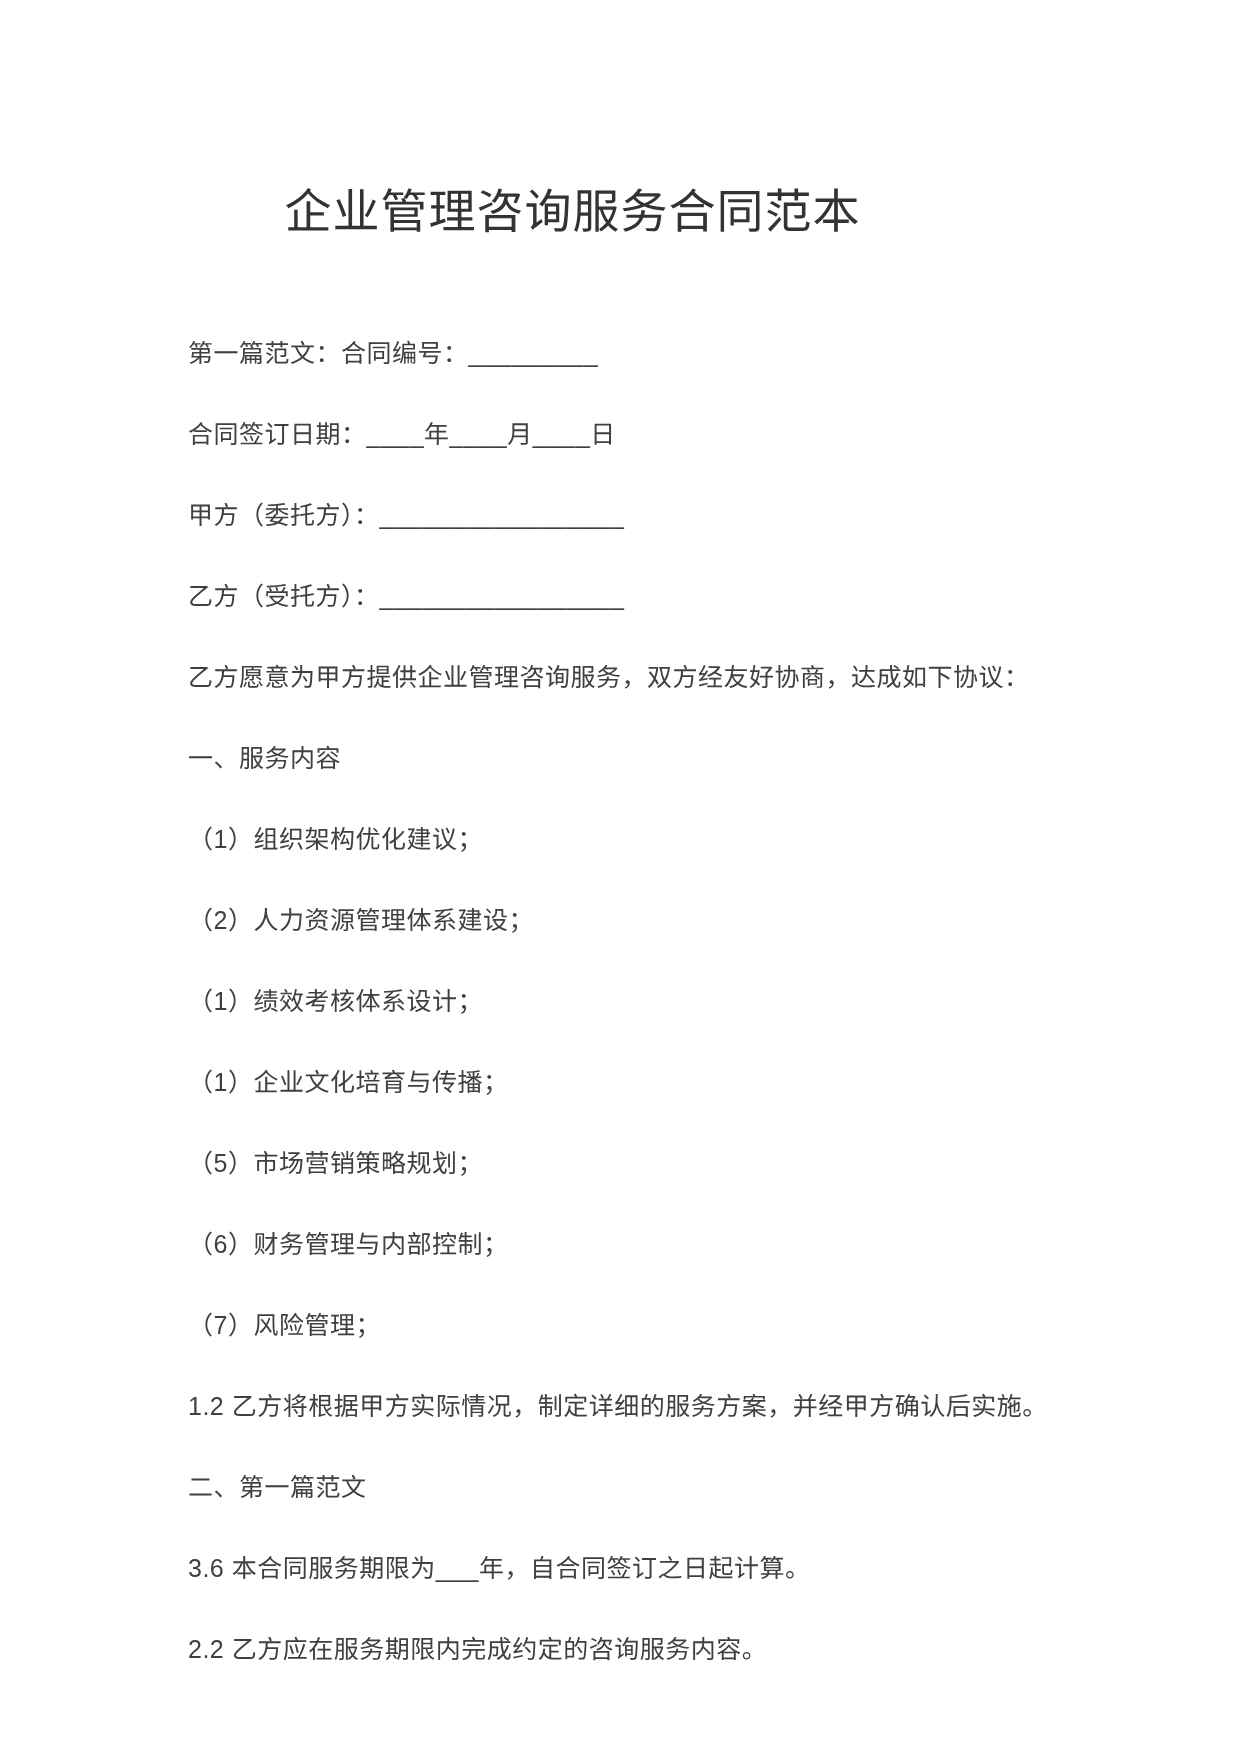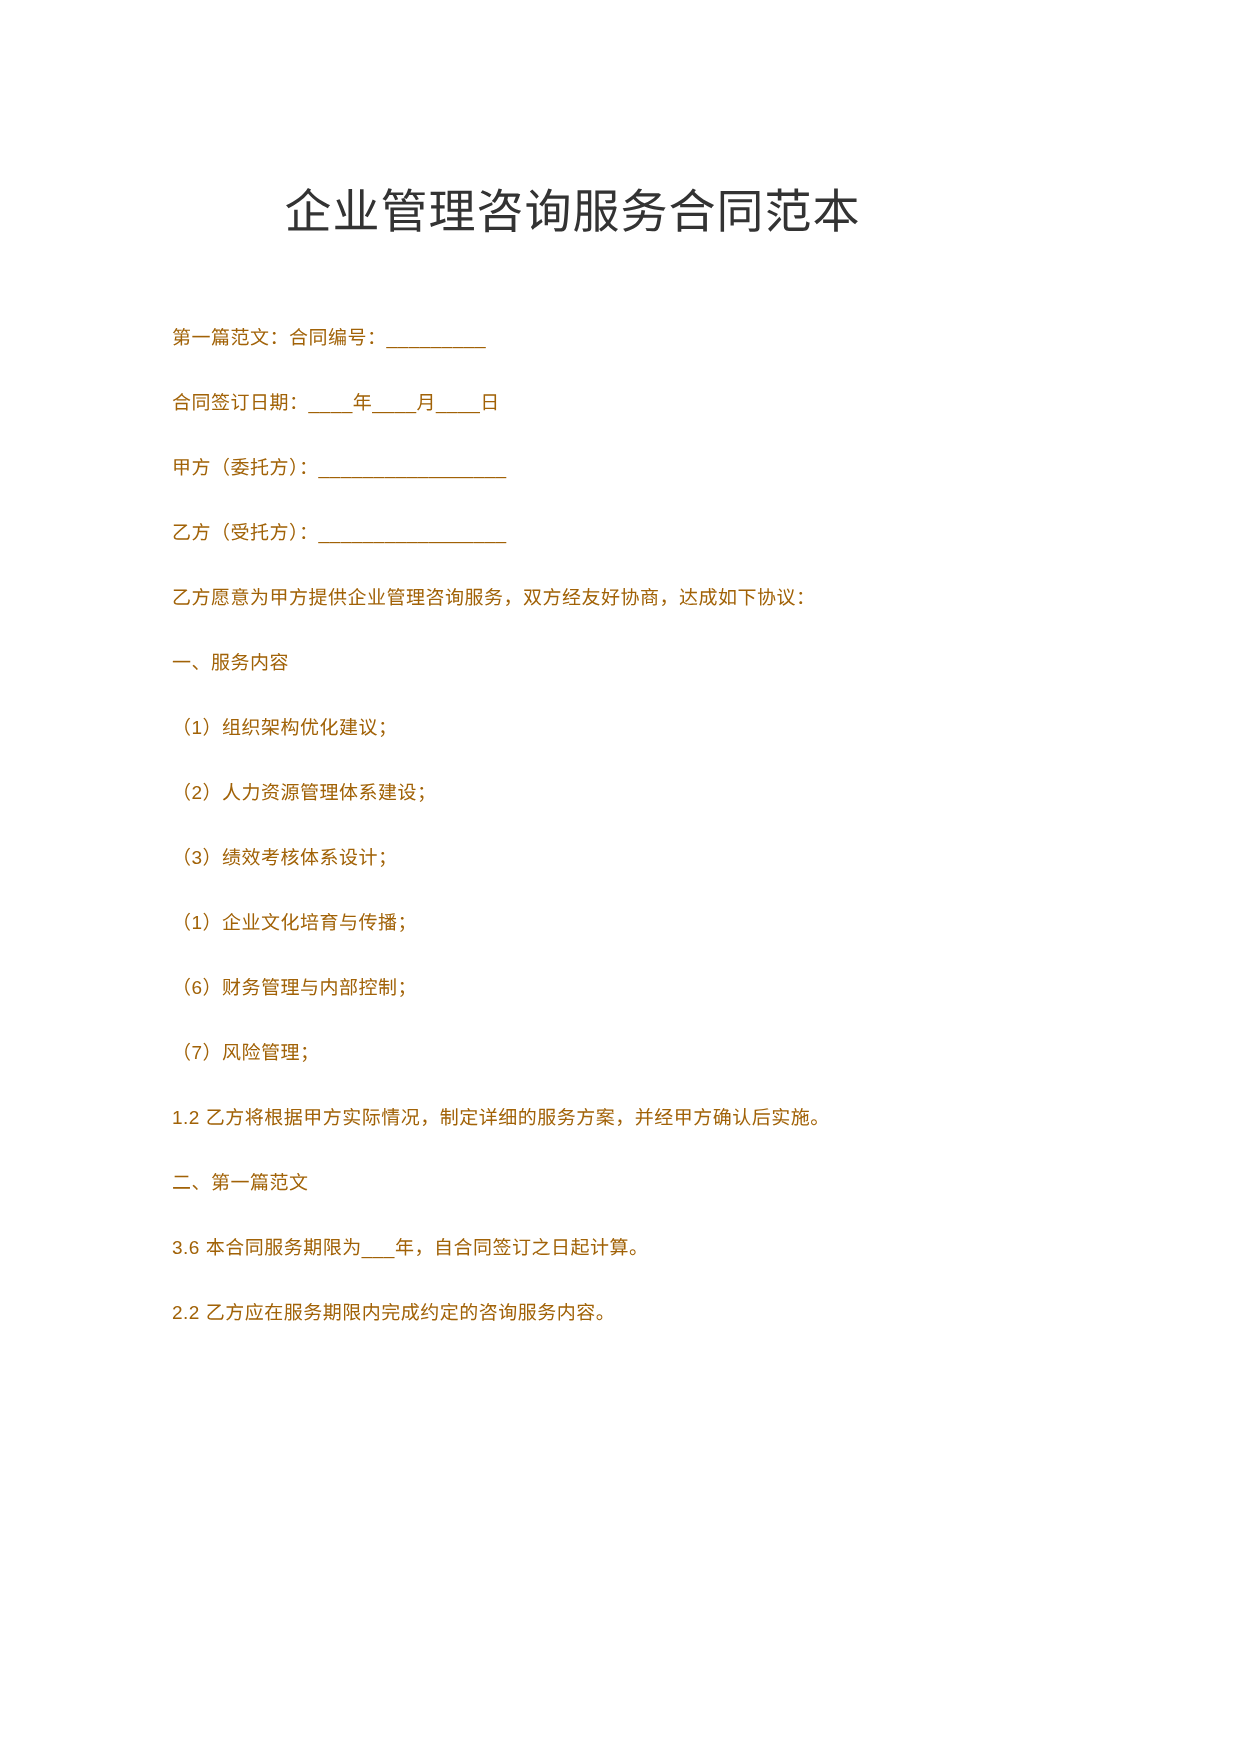--- a/index.html
+++ b/index.html
@@ -25,47 +25,48 @@
     color: #333333;
     letter-spacing: 1px;
     white-space: nowrap;
   }
   .doc-content {
     padding-top: 64px;
     padding-left: 172px;
     padding-right: 40px;
   }
   .doc-content p {
-    margin: 0;
-    font-size: 19px;
+    margin: 16px;
+    font-size: 25px;
     line-height: 65px;
     font-weight: 300;
-    color: #a16207;
+    color: #404040;
     white-space: nowrap;
     letter-spacing: 0.5px;
   }
 </style>
 </head>
 <body>
 
 <div class="page">
 
   <h1 class="doc-title">企业管理咨询服务合同范本</h1>
 
   <div class="doc-content">
     <p>第一篇范文：合同编号：_________</p>
     <p>合同签订日期：____年____月____日</p>
     <p>甲方（委托方）：_________________</p>
     <p>乙方（受托方）：_________________</p>
     <p>乙方愿意为甲方提供企业管理咨询服务，双方经友好协商，达成如下协议：</p>
     <p>一、服务内容</p>
     <p>（1）组织架构优化建议；</p>
     <p>（2）人力资源管理体系建设；</p>
-    <p>（3）绩效考核体系设计；</p>
+    <p>（1）绩效考核体系设计；</p>
     <p>（1）企业文化培育与传播；</p>
+    <p>（5）市场营销策略规划；</p>
     <p>（6）财务管理与内部控制；</p>
     <p>（7）风险管理；</p>
     <p>1.2 乙方将根据甲方实际情况，制定详细的服务方案，并经甲方确认后实施。</p>
     <p>二、第一篇范文</p>
     <p>3.6 本合同服务期限为___年，自合同签订之日起计算。</p>
     <p>2.2 乙方应在服务期限内完成约定的咨询服务内容。</p>
   </div>
 
 </div>
 

